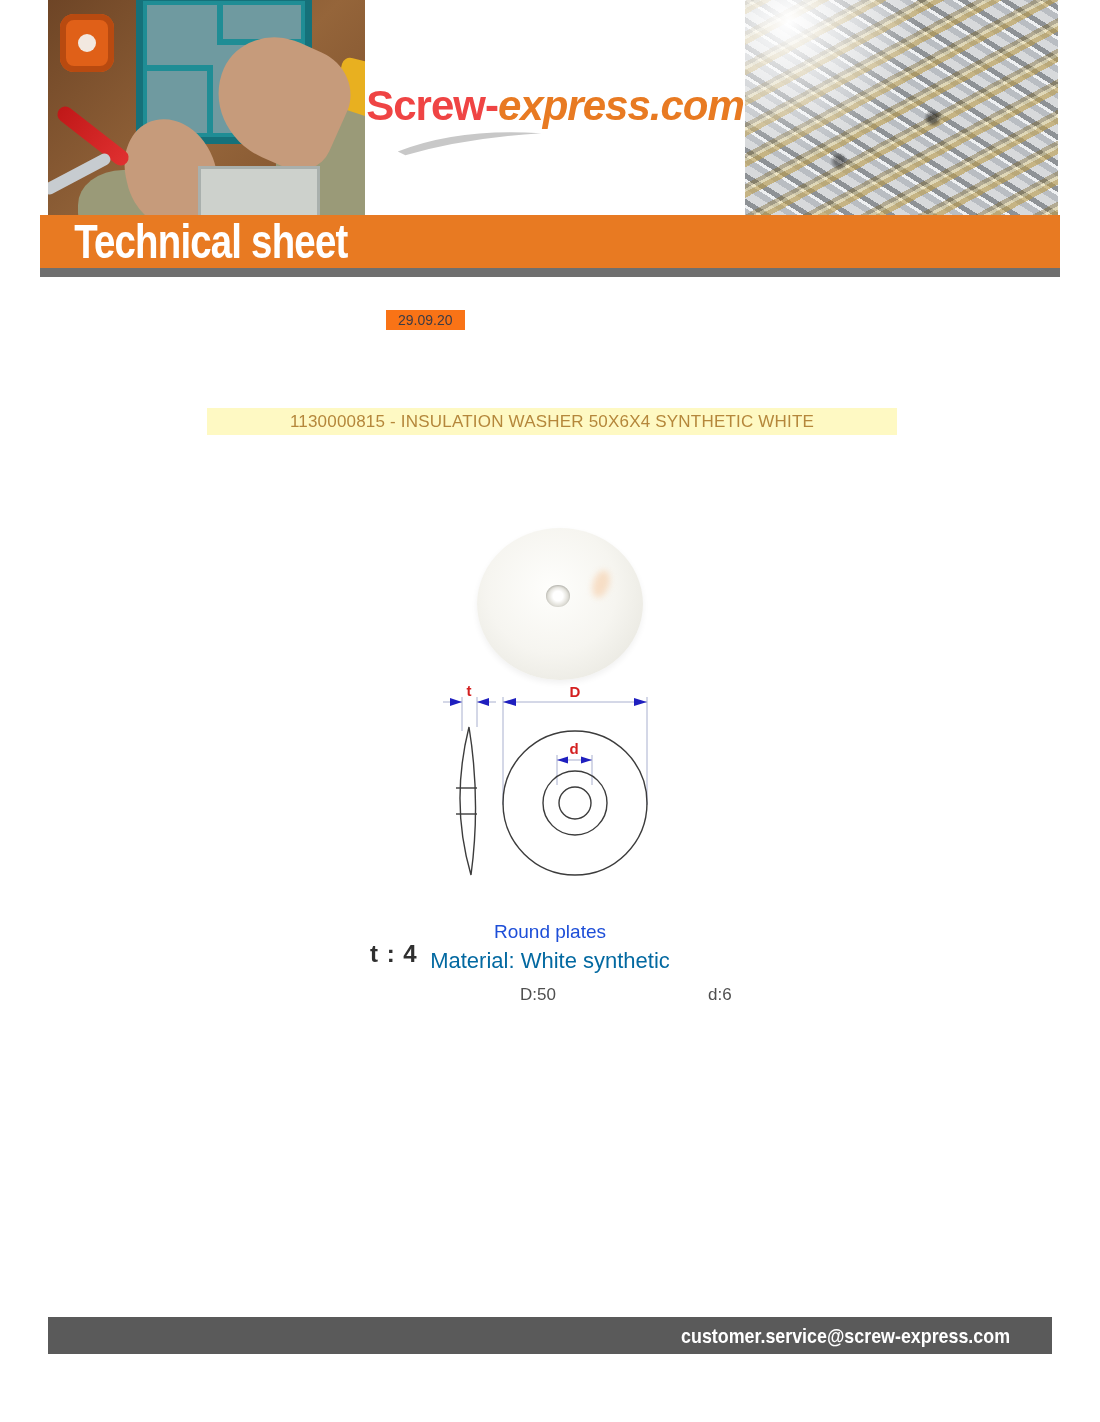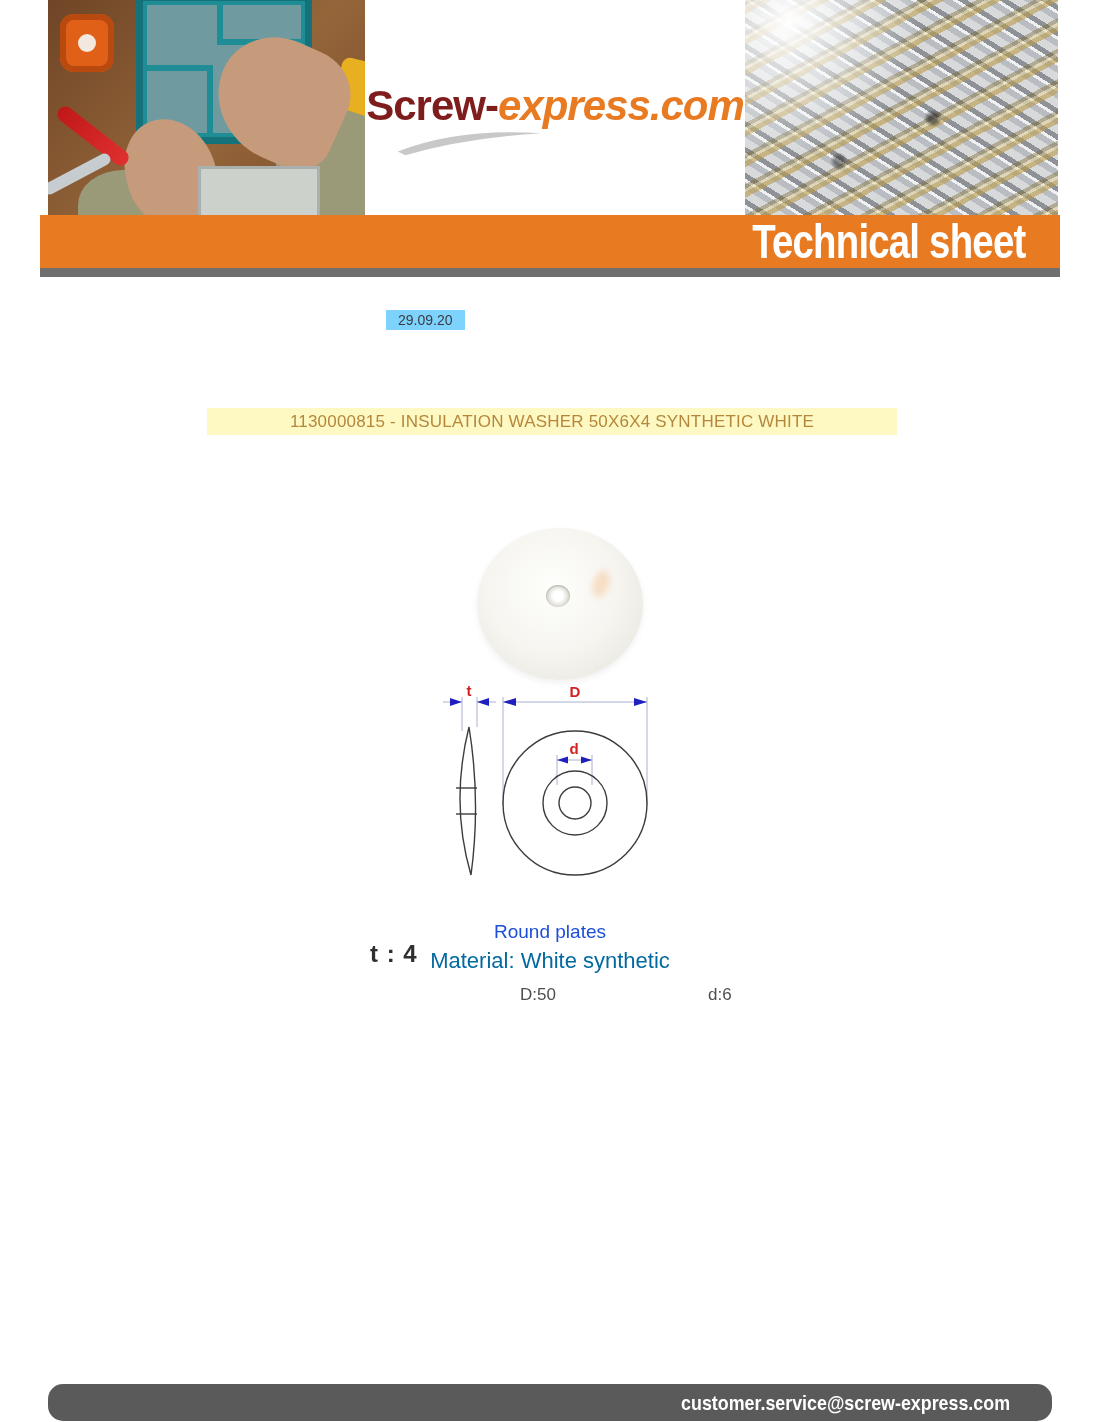--- a/index.html
+++ b/index.html
@@ -33,31 +33,31 @@
   .driver{left:2px;top:128px;width:86px;height:16px;background:linear-gradient(90deg,#c01818,#e03030);border-radius:8px;transform:rotate(38deg);}
   .wrench{left:-8px;top:168px;width:74px;height:12px;background:#c7ccd0;border-radius:6px;transform:rotate(-28deg);}
   .drill{left:282px;top:60px;width:46px;height:110px;background:#e8b020;transform:rotate(14deg);border-radius:8px;}
   .arm1{left:168px;top:40px;width:130px;height:120px;background:#c69b7b;border-radius:50% 40% 30% 60%;transform:rotate(24deg);}
   .arm2{left:78px;top:118px;width:90px;height:110px;background:#c69b7b;border-radius:45% 55% 40% 50%;transform:rotate(-12deg);}
   .sleeve1{left:228px;top:108px;width:110px;height:120px;background:#9a9a78;border-radius:40% 30% 10% 50%;transform:rotate(18deg);}
   .sleeve2{left:30px;top:170px;width:90px;height:70px;background:#9a9a78;border-radius:50% 40% 20% 40%;}
 
   .logo-block{position:absolute;left:365px;top:0;width:380px;height:215px;background:#fff;}
   .logo-line{position:absolute;top:82px;left:0;width:100%;text-align:center;font-size:42px;font-weight:bold;letter-spacing:-1px;white-space:nowrap;}
-  .logo-prefix{color:#7f1d1d;}
+  .logo-prefix{color:#ef4444;}
   .logo-suffix{color:var(--accent-orange);font-style:italic;}
   .logo-swoosh{position:absolute;left:27px;top:122px;width:153px;height:36px;}
 
   
-  .banner{position:absolute;left:40px;top:215px;width:1020px;height:53px;background:var(--accent-orange);display:flex;align-items:center;justify-content:flex-end;}
+  .banner{position:absolute;left:40px;top:215px;width:1020px;height:53px;background:var(--accent-orange);display:flex;align-items:center;justify-content:flex-start;}
   .banner-title{color:#fff;font-weight:bold;font-size:48px;transform:scaleX(.8);transform-origin:center;white-space:nowrap;letter-spacing:-1px;}
   .banner-underline{position:absolute;left:40px;top:268px;width:1020px;height:9px;background:var(--banner-underline);}
 
   
-  .date{position:absolute;left:386px;top:310px;font-size:14px;color:var(--date-text);background:#7dd3fc;padding:2px 12px;}
+  .date{position:absolute;left:386px;top:310px;font-size:14px;color:var(--date-text);background:#f97316;padding:2px 12px;}
   .title-band{position:absolute;left:207px;top:408px;width:690px;height:27px;background:#fef9c3;display:flex;align-items:center;justify-content:center;}
   .product-title{font-size:17px;color:var(--title-gold);letter-spacing:.2px;white-space:nowrap;}
 
   
   .washer{position:absolute;left:477px;top:528px;width:166px;height:152px;border-radius:50%;
     background:radial-gradient(ellipse at 45% 40%, #fefefc 0%, #f6f5f0 50%, #ebeae3 78%, #dddcd4 92%, #e3e2db 100%);
     box-shadow:0 3px 6px rgba(0,0,0,.06);}
   .washer-hole{position:absolute;left:69px;top:57px;width:24px;height:22px;border-radius:50%;
     background:radial-gradient(circle, #ffffff 0 30%, #e6e5df 55%, #cfcec6 75%, #e9e8e2 100%);
     box-shadow:inset 0 1px 2px rgba(0,0,0,.18);}
@@ -66,21 +66,21 @@
   .diagram{position:absolute;left:440px;top:685px;width:220px;height:200px;}
 
   .type-label{position:absolute;left:0;top:921px;width:100%;text-align:center;font-size:19px;color:#1d4ed8;}
   .material-label{position:absolute;left:0;top:948px;width:100%;text-align:center;font-size:22px;color:#0369a1;}
   .spec{position:absolute;color:#4f4f4f;font-size:17px;}
   .spec-t{left:370px;top:940px;font-size:24px;font-weight:bold;color:#2f2f2f;letter-spacing:1px;}
   .spec-D{left:512px;top:985px;margin-left:8px;}
   .spec-d{left:708px;top:985px;}
 
   
-  .footer{position:absolute;left:48px;top:1384px;width:1004px;height:37px;background:var(--footer-bar);border-radius:15px;}
+  .footer{position:absolute;left:48px;top:1317px;width:1004px;height:37px;background:var(--footer-bar);}
   .footer-email{position:absolute;right:42px;top:0;line-height:37px;color:var(--footer-text);font-weight:bold;font-size:21px;transform:scaleX(.85);transform-origin:right center;white-space:nowrap;}
 
   svg text{font-family:"Liberation Sans",sans-serif;}
 </style>
 </head>
 <body>
 
 <div class="page">
 
   <div class="photo photo-left">

